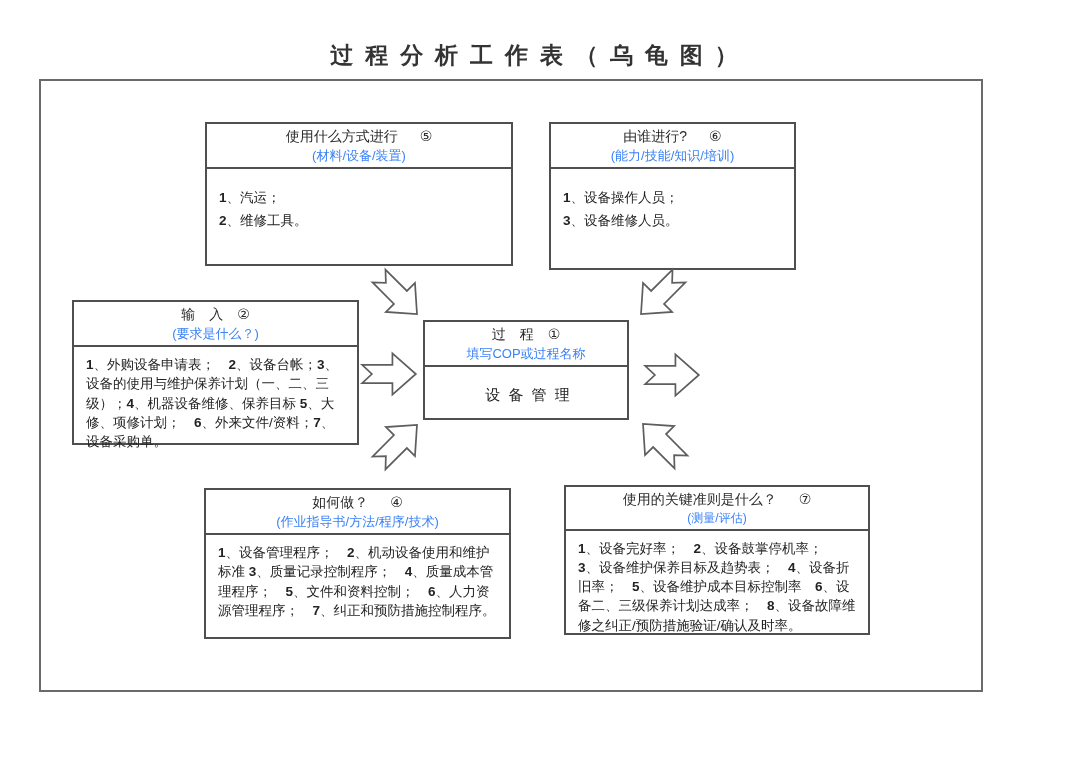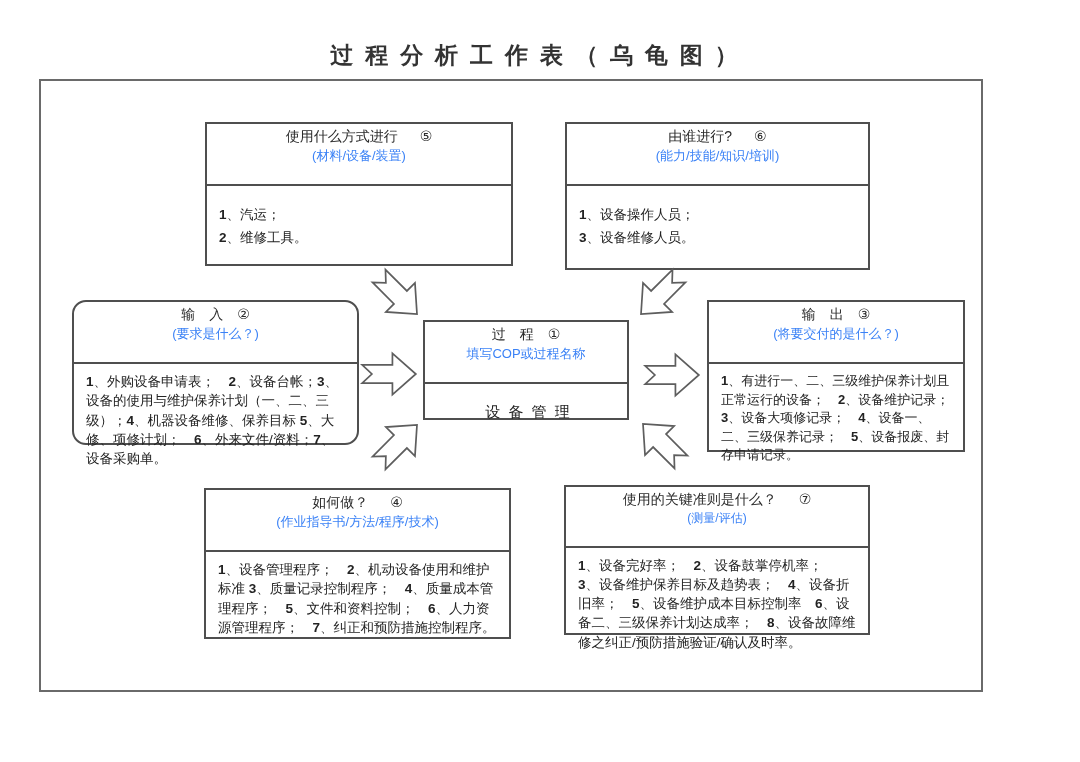--- a/index.html
+++ b/index.html
@@ -24,21 +24,21 @@
   .frame{
     position:absolute;left:39px;top:79px;width:944px;height:613px;
     border:2px solid #6a6a6a;background:var(--bg);
   }
   .tbox{
     position:absolute;border:2px solid var(--line);background:#fff;
     font-size:13.5px;line-height:1.42;
   }
   .thead{
     border-bottom:2px solid var(--line);
-    text-align:center;padding:3px 2px 19px 2px;
+    text-align:center;padding:3px 2px 2px 2px;
   }
   .h1{font-size:14px;color:#2a2a2a;white-space:nowrap;}
   .badge{margin-left:22px;font-size:14px;}
   .badge-near{margin-left:14px;}
   .h2{font-size:13px;color:#3b82f6;}
   .tbody-area{padding:4px 8px 4px 8px;text-align:left;}
   .tbody-area .bline{margin:4px;}
   .tbody-area b{font-weight:bold;}
   .pad-top{padding-top:15px;}
   .pad-top .bline{margin-bottom:3px;}
@@ -59,60 +59,51 @@
       <div class="thead">
         <div class="h1"><span>使用什么方式进行</span><span class="badge">⑤</span></div>
         <div class="h2">(材料/设备/装置)</div>
       </div>
       <div class="tbody-area pad-top">
           <div class="bline"><b>1</b>、汽运；</div>
           <div class="bline"><b>2</b>、维修工具。</div>
         </div>
     </div>
 
-    <div class="tbox" style="left:524px;top:41px;width:305px;height:148px;">
+    <div class="tbox" style="left:508px;top:41px;width:247px;height:148px;">
       <div class="thead">
         <div class="h1"><span>由谁进行?</span><span class="badge">⑥</span></div>
         <div class="h2">(能力/技能/知识/培训)</div>
       </div>
       <div class="tbody-area pad-top">
           <div class="bline"><b>1</b>、设备操作人员；</div>
           <div class="bline"><b>3</b>、设备维修人员。</div>
         </div>
     </div>
 
-    <div class="tbox" style="left:31px;top:219px;width:287px;height:145px;border-radius:14px;">
+    <div class="tbox" style="left:31px;top:219px;width:287px;height:145px;">
       <div class="thead">
         <div class="h1"><span>输　入</span><span class="badge badge-near">②</span></div>
         <div class="h2">(要求是什么？)</div>
       </div>
       <div class="tbody-area">
           <div class="bline"><b>1</b>、外购设备申请表；　<b>2</b>、设备台帐；<b>3</b>、设备的使用与维护保养计划（一、二、三级）；<b>4</b>、机器设备维修、保养目标 <b>5</b>、大修、项修计划；　<b>6</b>、外来文件/资料；<b>7</b>、设备采购单。</div>
         </div>
     </div>
 
     <div class="tbox" style="left:382px;top:239px;width:206px;height:100px;">
       <div class="thead">
         <div class="h1"><span>过　程</span><span class="badge badge-near">①</span></div>
         <div class="h2">填写COP或过程名称</div>
       </div>
       <div class="tbody-area center-body">
           <div class="bline">设 备 管 理</div>
         </div>
     </div>
 
-    <div class="tbox" style="left:666px;top:219px;width:258px;height:152px;font-size:13px;">
-      <div class="thead">
-        <div class="h1"><span>输　出</span><span class="badge badge-near">③</span></div>
-        <div class="h2">(将要交付的是什么？)</div>
-      </div>
-      <div class="tbody-area">
-          <div class="bline"><b>1</b>、有进行一、二、三级维护保养计划且正常运行的设备；　<b>2</b>、设备维护记录；<b>3</b>、设备大项修记录；　<b>4</b>、设备一、二、三级保养记录；　<b>5</b>、设备报废、封存申请记录。</div>
-        </div>
-    </div>
 
     <div class="tbox" style="left:163px;top:407px;width:307px;height:151px;">
       <div class="thead">
         <div class="h1"><span>如何做？</span><span class="badge">④</span></div>
         <div class="h2">(作业指导书/方法/程序/技术)</div>
       </div>
       <div class="tbody-area">
           <div class="bline"><b>1</b>、设备管理程序；　<b>2</b>、机动设备使用和维护标准 <b>3</b>、质量记录控制程序；　<b>4</b>、质量成本管理程序；　<b>5</b>、文件和资料控制；　<b>6</b>、人力资源管理程序；　<b>7</b>、纠正和预防措施控制程序。</div>
         </div>
     </div>

